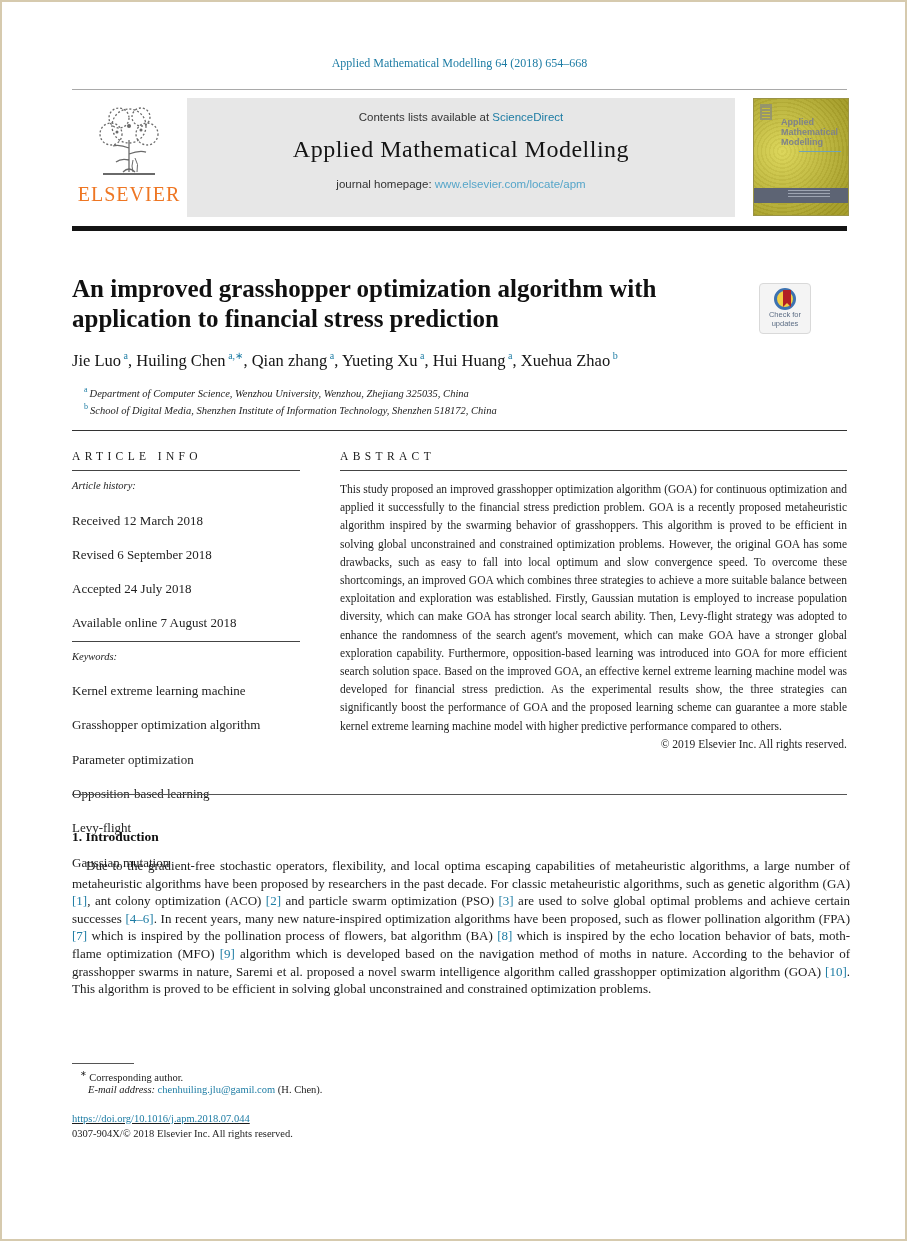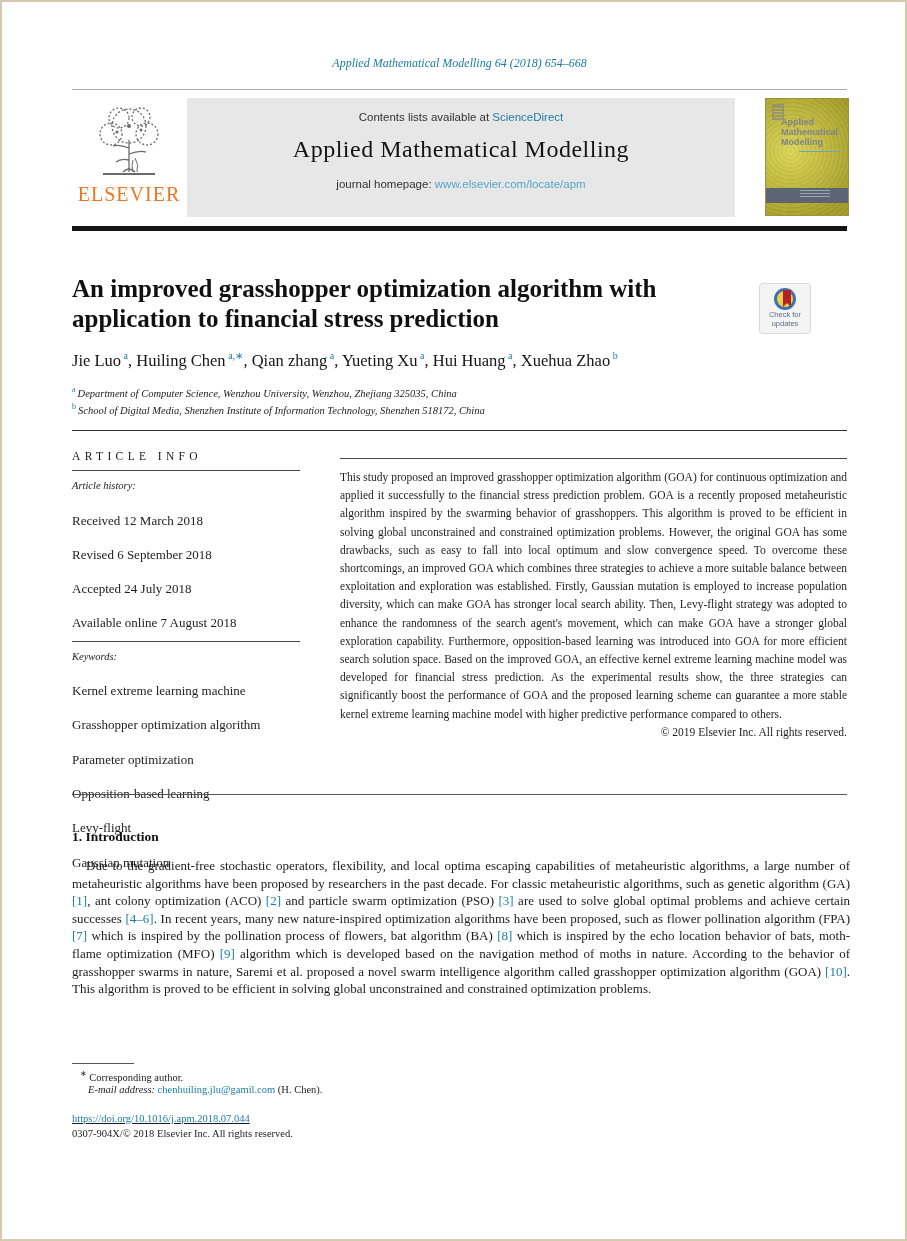--- a/index.html
+++ b/index.html
@@ -16,21 +16,21 @@
     width:907px;height:1241px;
     background:#ffffff;
     border:2px solid #d6caae;
     font-family:"Liberation Serif", serif;
     color:var(--ink);
     overflow:hidden;
   }
   
   .citation{
     position:absolute;top:54px;left:70px;width:775px;
-    text-align:center;font-size:12px;color:var(--teal);font-style:italic;
+    text-align:center;font-size:12px;color:var(--teal);
   }
   .rule-top{position:absolute;top:87px;left:70px;width:775px;border-top:1px solid #a9a9a9;}
 
   
   .header-row{position:absolute;top:96px;left:70px;width:777px;height:119px;}
   .pub-logo{position:absolute;left:0;top:0;width:114px;height:119px;text-align:center;}
   .pub-logo svg{display:block;margin:2px auto 0 auto;}
   .elsevier-word{
     font-size:20px;color:var(--orange);letter-spacing:1px;line-height:20px;
   }
@@ -47,21 +47,21 @@
     margin-top:13px;font-size:24px;color:#141414;letter-spacing:.5px;
   }
   .homepage-line{
     margin-top:15px;font-family:"Liberation Sans",sans-serif;
     font-size:11.5px;color:#333;
   }
   .homepage-line a{color:var(--light-blue);text-decoration:none;}
 
   
   .cover{
-    position:absolute;right:0;top:0;width:84px;height:118px;
+    position:absolute;right:0;top:0;width:96px;height:118px;
     background:
       radial-gradient(circle at 30% 45%, rgba(255,255,160,.35), rgba(0,0,0,.18) 85%),
       repeating-radial-gradient(circle at 30% 45%, #bfb52c 0 1.5px, #cbc238 1.5px 4px);
     background-color:#c9bf33;
     border:1px solid #9a9346;
   }
   .cover-mark{
     position:absolute;top:5px;left:6px;width:12px;height:16px;
     background:#8e8f78;opacity:.8;
   }
@@ -106,21 +106,21 @@
     border-left:4px solid #b21f24;border-right:4px solid #b21f24;border-bottom:4px solid transparent;
   }
   .cm-text{
     font-family:"Liberation Sans",sans-serif;font-size:7.5px;line-height:8.5px;color:#5d6e85;
   }
 
   
   .authors{position:absolute;top:348px;left:70px;width:720px;font-size:16.5px;color:#141414;}
   .authors sup{font-size:10px;color:var(--teal);}
   .affiliations{position:absolute;top:381px;left:70px;width:700px;}
-  .aff-line{font-style:italic;font-size:10.5px;line-height:13px;color:#222;}
+  .aff-line{font-style:italic;font-size:10.5px;line-height:13px;color:#222;margin-left:12px;}
   .aff-line sup{font-style:normal;font-size:8px;color:var(--teal);margin-right:2px;}
 
   .rule-mid{position:absolute;top:428px;left:70px;width:775px;border-top:1.4px solid #333;}
 
   
   .info-col{position:absolute;top:448px;left:70px;width:228px;}
   .abs-col{position:absolute;top:448px;left:338px;width:507px;}
   .col-heading{font-size:11.5px;letter-spacing:.38em;color:#1a1a1a;}
   .head-rule{border-top:1px solid #444;margin-top:8px;}
   .info-label{font-style:italic;font-size:10.5px;line-height:14.5px;color:#222;margin-top:8px;}
@@ -248,20 +248,21 @@
         <div class="info-line">Kernel extreme learning machine</div>
         <div class="info-line">Grasshopper optimization algorithm</div>
         <div class="info-line">Parameter optimization</div>
         <div class="info-line">Opposition-based learning</div>
         <div class="info-line">Levy-flight</div>
         <div class="info-line">Gaussian mutation</div>
       </div>
   </div>
 
   <div class="abs-col">
+    <div class="col-heading">ABSTRACT</div>
     <div class="head-rule"></div>
     <div class="abs-text">This study proposed an improved grasshopper optimization algorithm (GOA) for continuous optimization and applied it successfully to the financial stress prediction problem. GOA is a recently proposed metaheuristic algorithm inspired by the swarming behavior of grasshoppers. This algorithm is proved to be efficient in solving global unconstrained and constrained optimization problems. However, the original GOA has some drawbacks, such as easy to fall into local optimum and slow convergence speed. To overcome these shortcomings, an improved GOA which combines three strategies to achieve a more suitable balance between exploitation and exploration was established. Firstly, Gaussian mutation is employed to increase population diversity, which can make GOA has stronger local search ability. Then, Levy-flight strategy was adopted to enhance the randomness of the search agent's movement, which can make GOA have a stronger global exploration capability. Furthermore, opposition-based learning was introduced into GOA for more efficient search solution space. Based on the improved GOA, an effective kernel extreme learning machine model was developed for financial stress prediction. As the experimental results show, the three strategies can significantly boost the performance of GOA and the proposed learning scheme can guarantee a more stable kernel extreme learning machine model with higher predictive performance compared to others.</div>
     <div class="abs-copy">© 2019 Elsevier Inc. All rights reserved.</div>
   </div>
 
   <div class="rule-block-bottom"></div>
 
   <h2 class="intro-head">1. Introduction</h2>
   <p class="intro-para" id="intro-para"><span>Due to the gradient-free stochastic operators, flexibility, and local optima escaping capabilities of metaheuristic algorithms, a large number of metaheuristic algorithms have been proposed by researchers in the past decade. For classic metaheuristic algorithms, such as genetic algorithm (GA) </span><span class="ref">[1]</span><span>, ant colony optimization (ACO) </span><span class="ref">[2]</span><span> and particle swarm optimization (PSO) </span><span class="ref">[3]</span><span> are used to solve global optimal problems and achieve certain successes </span><span class="ref">[4–6]</span><span>. In recent years, many new nature-inspired optimization algorithms have been proposed, such as flower pollination algorithm (FPA) </span><span class="ref">[7]</span><span> which is inspired by the pollination process of flowers, bat algorithm (BA) </span><span class="ref">[8]</span><span> which is inspired by the echo location behavior of bats, moth-flame optimization (MFO) </span><span class="ref">[9]</span><span> algorithm which is developed based on the navigation method of moths in nature. According to the behavior of grasshopper swarms in nature, Saremi et al. proposed a novel swarm intelligence algorithm called grasshopper optimization algorithm (GOA) </span><span class="ref">[10]</span><span>. This algorithm is proved to be efficient in solving global unconstrained and constrained optimization problems.</span></p>
 

